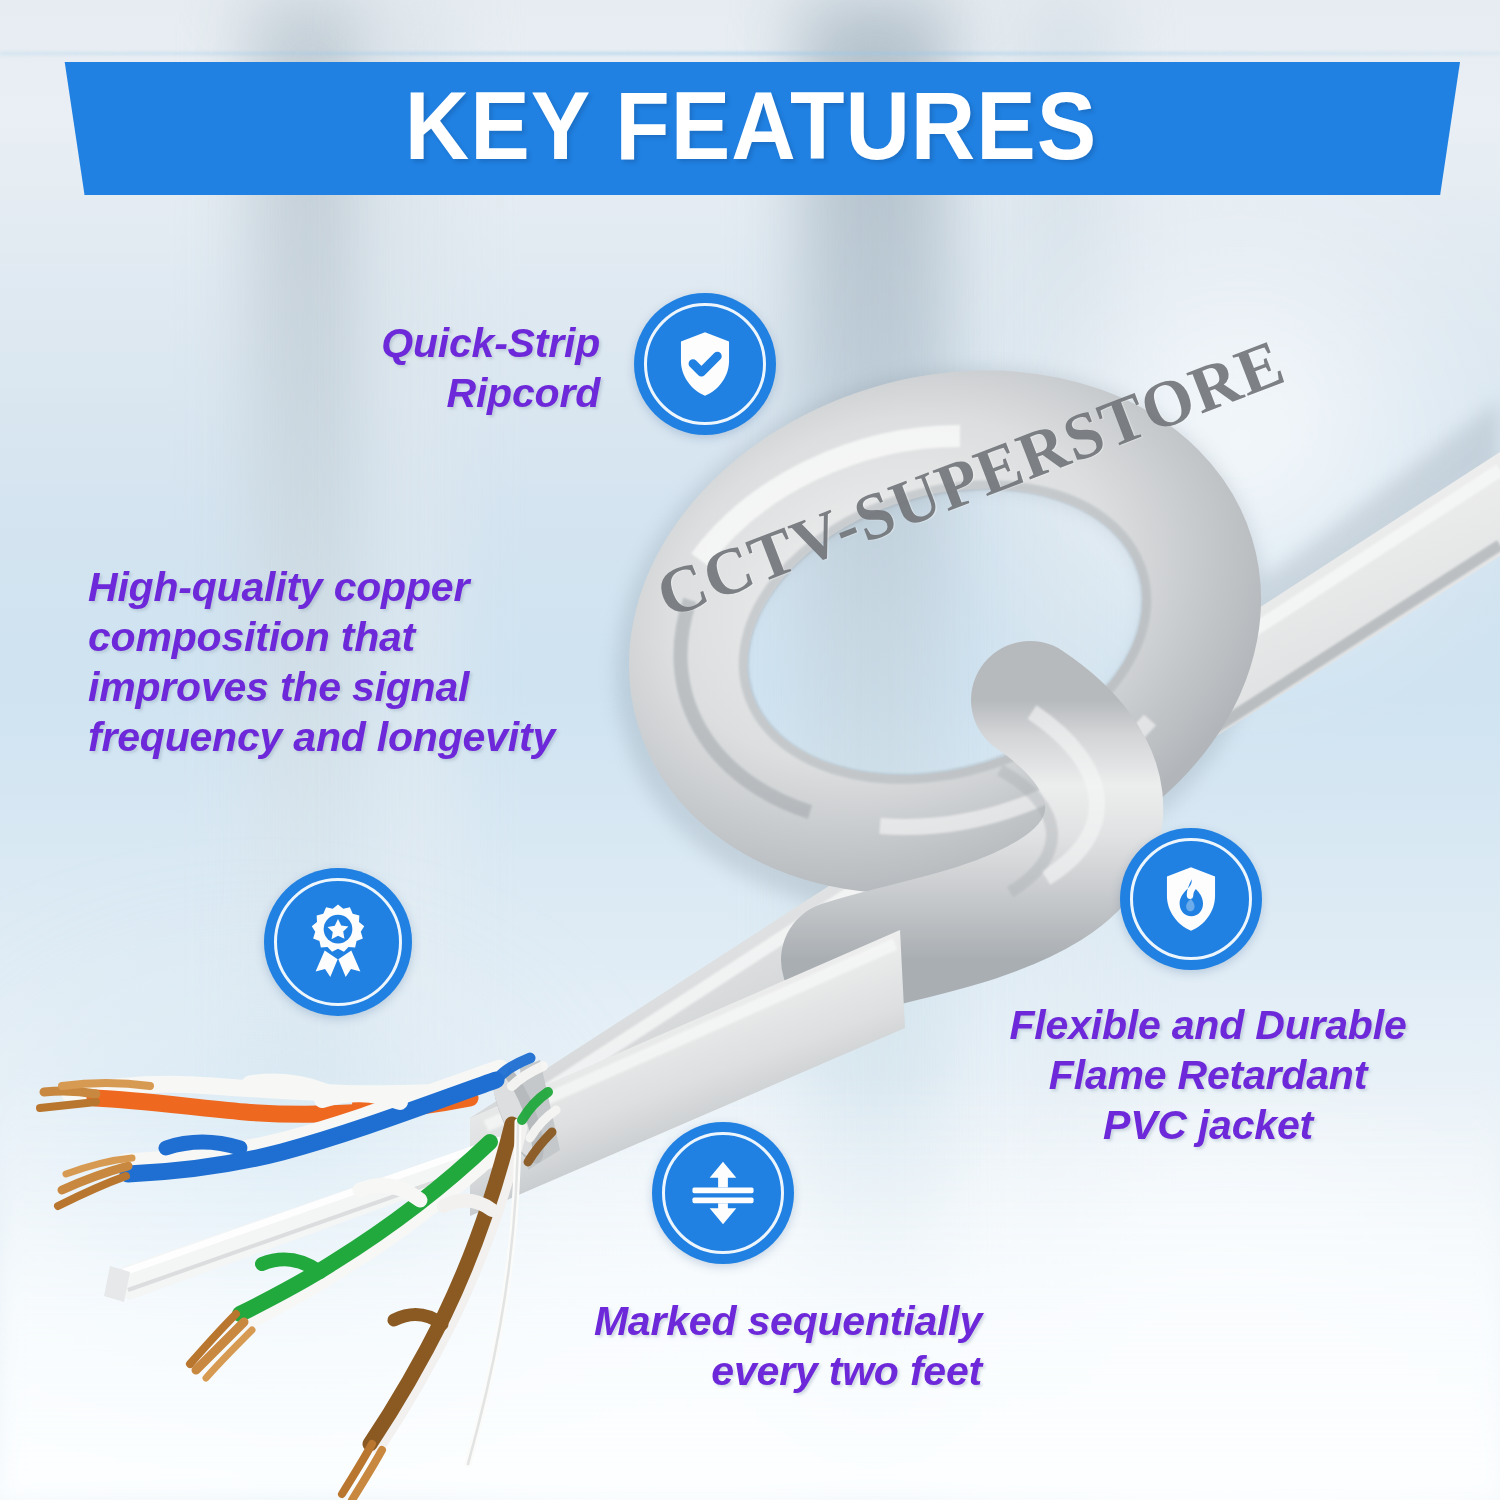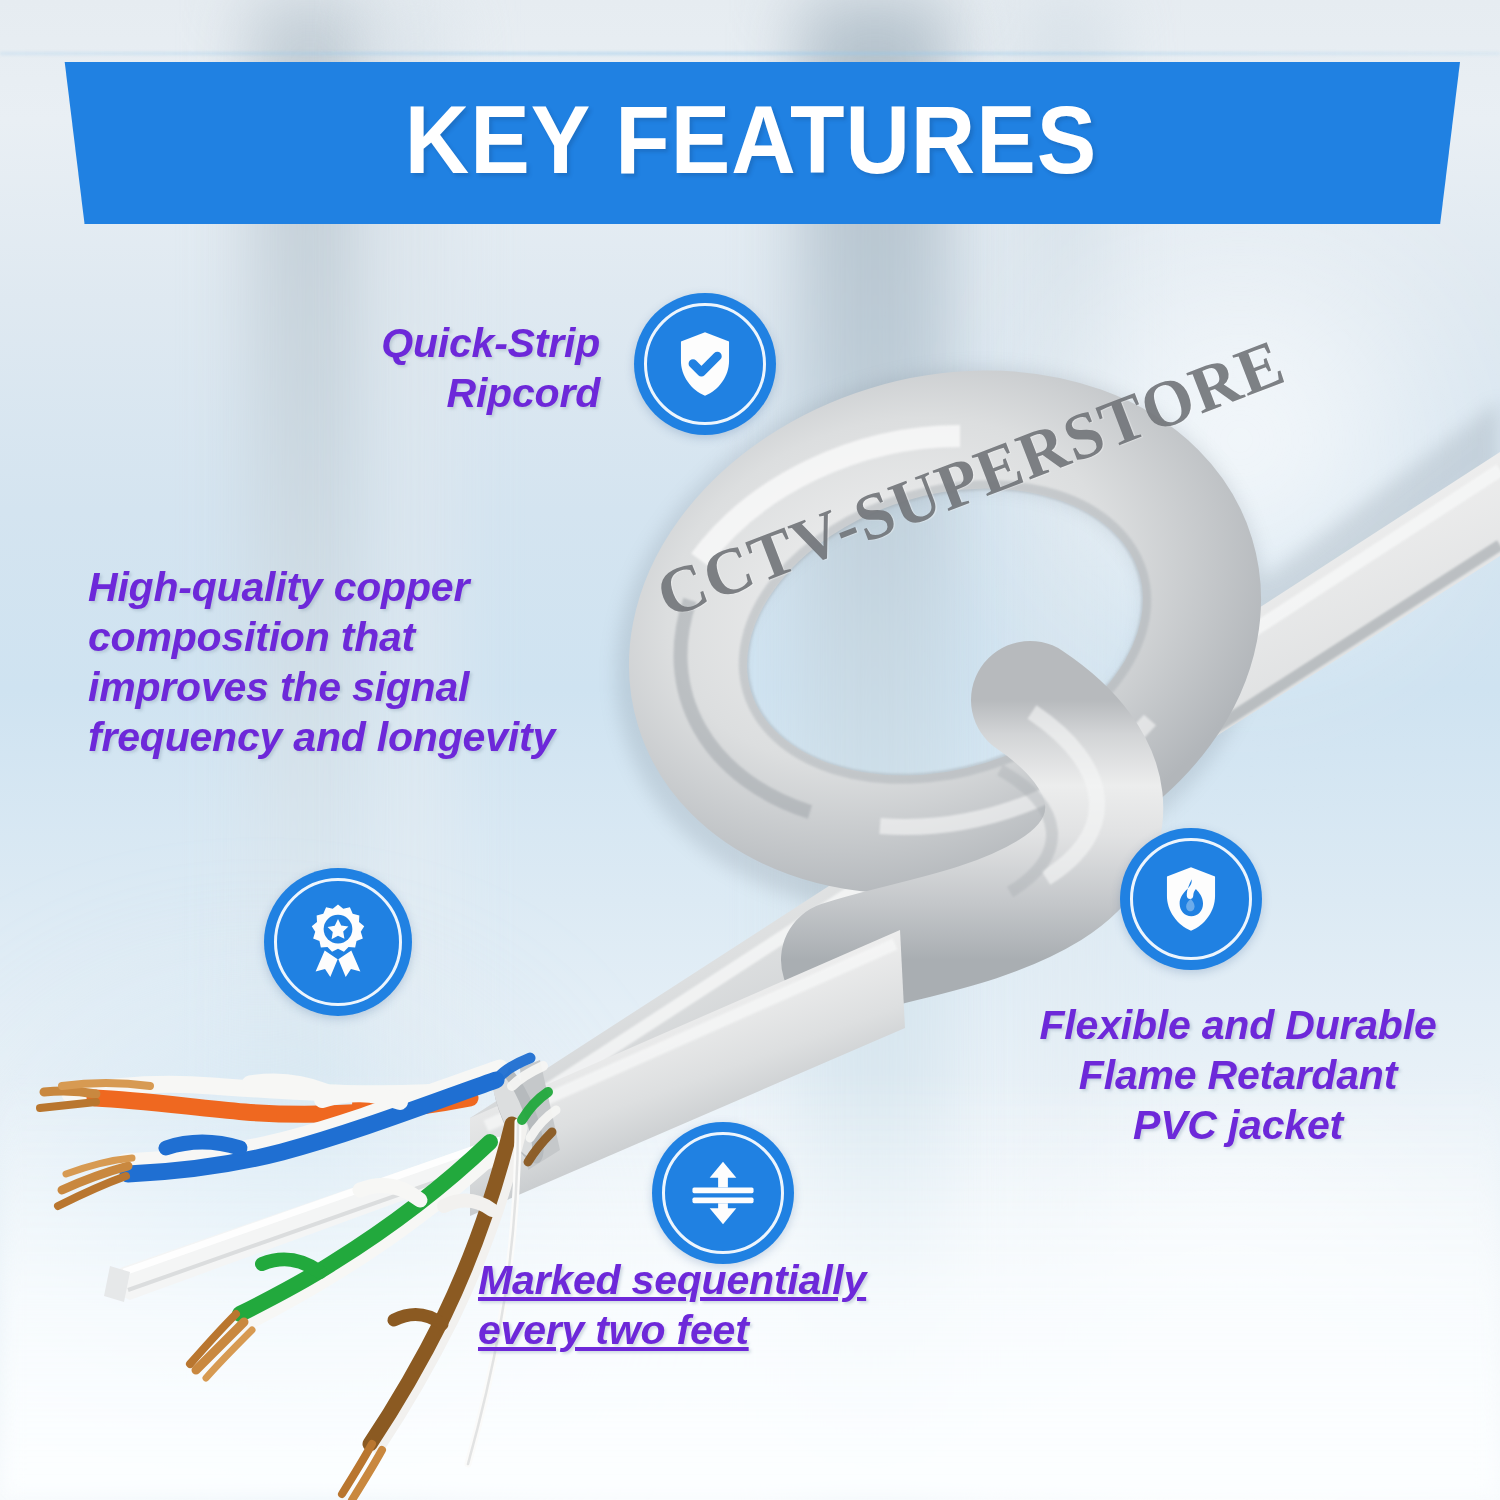--- a/index.html
+++ b/index.html
@@ -59,21 +59,21 @@
   .bg-top-line {
     position:absolute; left:0; right:0; top: 52px; height: 3px;
     background: linear-gradient(90deg, rgba(150,200,235,.25), rgba(150,200,235,.55), rgba(150,200,235,.18));
     filter: blur(1.5px);
   }
 
   
   .banner-wrap {
     position: absolute;
     left: 42px; top: 62px;
-    width: 1418px; height: 162px;
+    width: 1418px; height: 133px;
   }
   .banner {
     position: absolute; inset: 0;
     background: #2081e2;
     clip-path: polygon(1.6% 0%, 100% 0%, 98.6% 100%, 3.0% 100%);
     box-shadow: 0 2px 6px rgba(60,90,120,.22);
   }
   .banner-title {
     position: absolute; inset: 0;
     display: flex; align-items: center; justify-content: center;
@@ -97,22 +97,22 @@
     position: absolute;
     color: #6d28d9;
     font-weight: 700;
     font-style: italic;
     line-height: 1.22;
     text-shadow: 2px 2px 3px rgba(140,160,180,.38);
     letter-spacing: -0.2px;
   }
   .ft-quick   { left: 300px; top: 318px;  width: 300px; text-align: right; font-size: 41px; }
   .ft-copper  { left: 88px;  top: 562px;  width: 500px; text-align: left; font-size: 41px; }
-  .ft-flame   { left: 1008px;top: 1000px; width: 400px; text-align: center; font-size: 41px; margin-left: 30px; }
-  .ft-marked  { left: 478px; top: 1255px; width: 504px; text-align: left; font-size: 41px; text-decoration: underline; }
+  .ft-flame   { left: 1008px;top: 1000px; width: 400px; text-align: center; font-size: 41px; }
+  .ft-marked  { left: 478px; top: 1296px; width: 504px; text-align: right; font-size: 41px; }
 
   .icon-badge {
     position: absolute;
     border-radius: 50%;
     background: #2081e2;
     box-shadow: 0 3px 10px rgba(60,100,150,.25);
     display: flex; align-items: center; justify-content: center;
   }
   .icon-badge::after {
     content: "";

